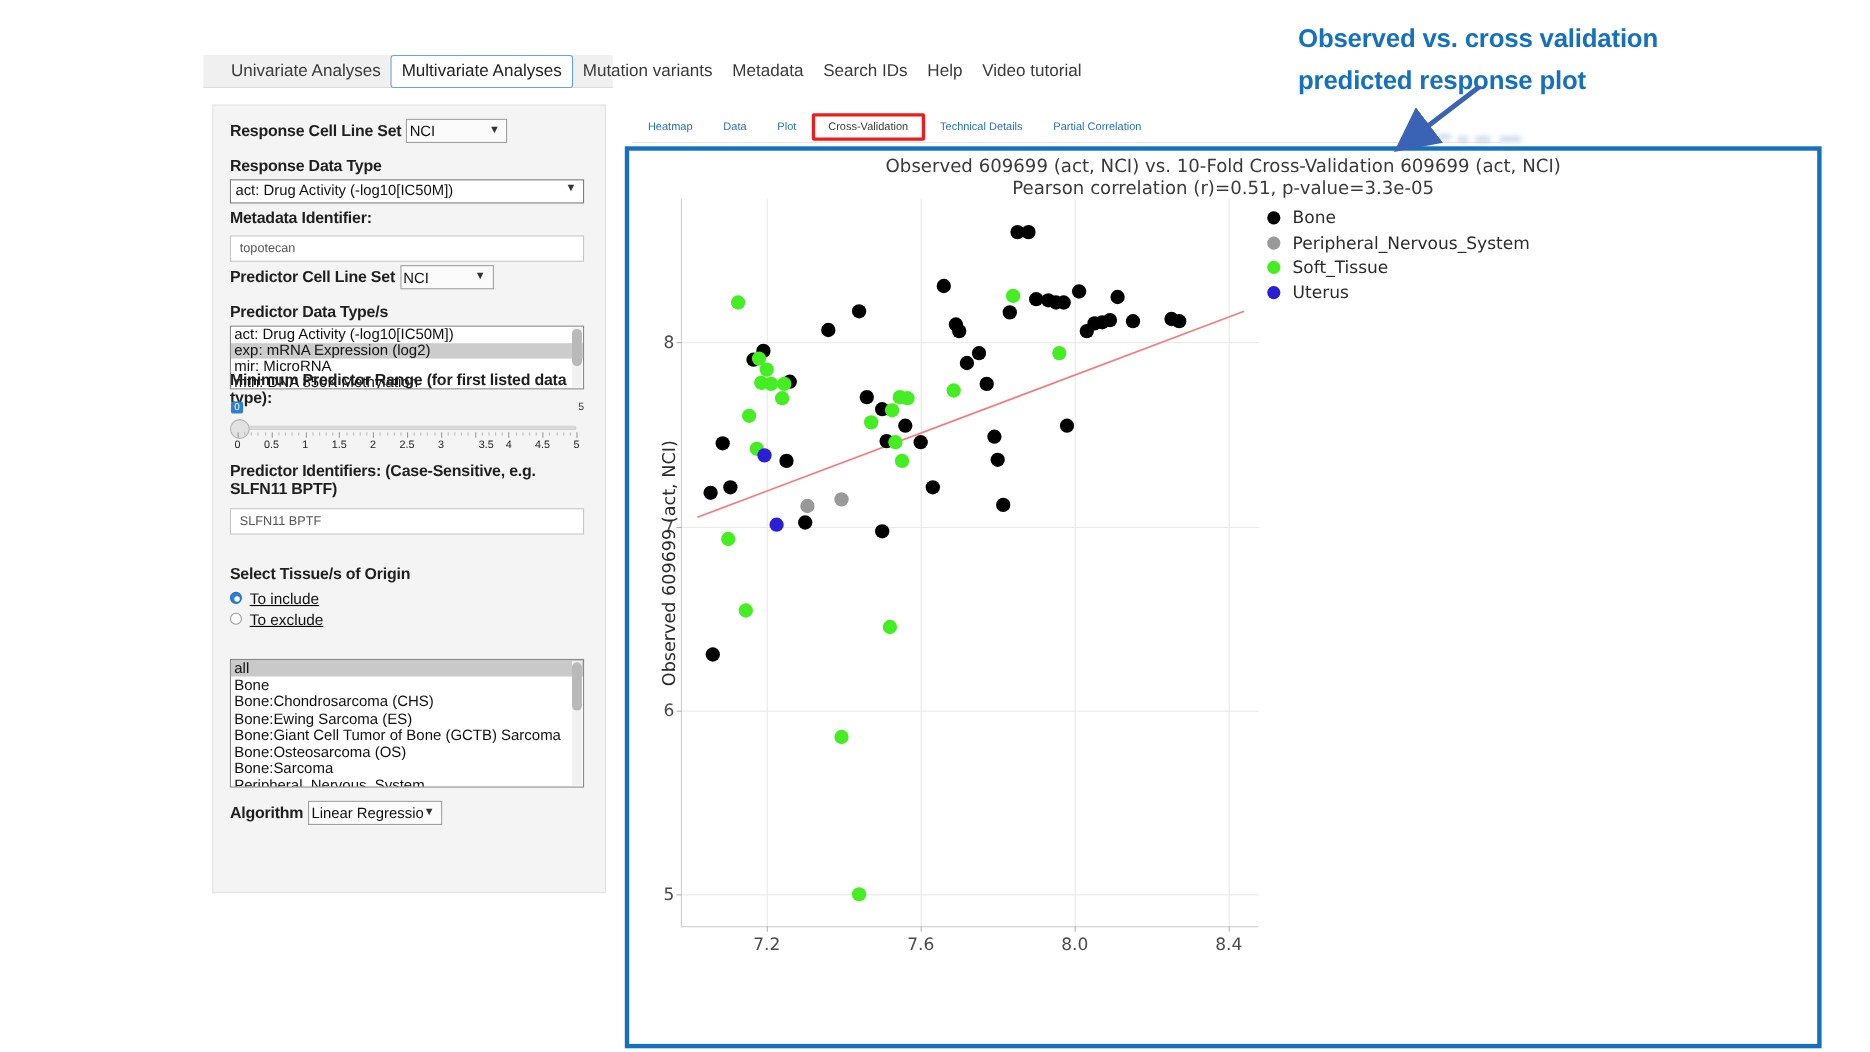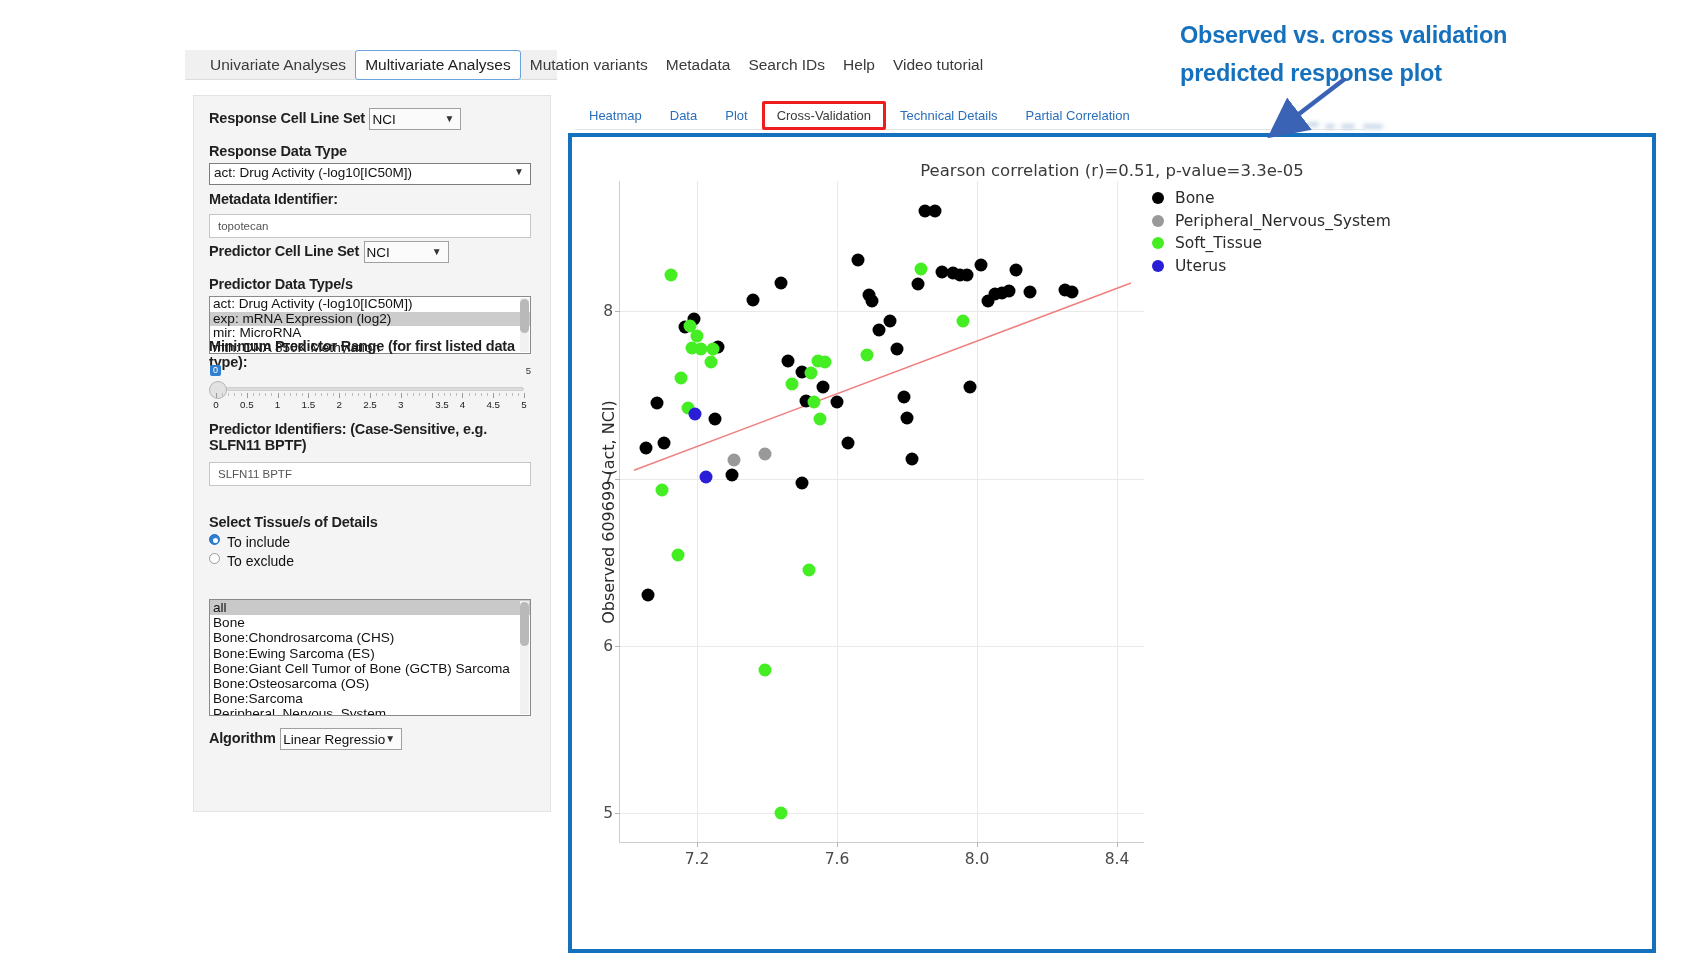--- a/index.html
+++ b/index.html
@@ -99,39 +99,39 @@
   .slider-ticks { position:absolute; left:7px; top:20px; width:308px; height:7px; }
   .slider-ticks i {
     position:absolute; top:0; width:1px; height:5px; background:#9a9a9a;
   }
   .slider-ticks i.minor { height:3px; background:#bdbdbd; }
   .slider-nums { position:absolute; left:0px; top:26px; width:322px; height:14px; }
   .slider-nums span {
     position:absolute; font-size:9.8px; color:#222; transform:translateX(-50%);
   }
 
-  .radio-row { display:flex; gap:7px; height:19px; }
+  .radio-row { display:flex; align-items:center; gap:7px; height:19px;text-decoration:underline; }
   .radio {
     width:11px; height:11px; border-radius:50%; border:1px solid #9a9a9a;
     background:#fff; position:relative; flex:0 0 auto;
   }
   .radio.on { border-color:#1f6fd0; background:#2f7fd1; }
   .radio.on::after {
     content:""; position:absolute; left:3px; top:3px; width:5px; height:5px;
     background:#fff; border-radius:50%;
   }
   .radio-label { font-size:14px; color:#111; }
 
   
   #subtabs {
     position:absolute; left:575px; top:100px; height:30px;
     display:flex; align-items:center;
   }
   .subtab {
-    font-size:13px; color:#2a6fbb; padding:5px 14px; white-space:nowrap;
+    font-size:10px; color:#2a6fbb; padding:5px 14px; white-space:nowrap;
   }
   .subtab.boxed {
     border:3px solid #ee1c1c; border-radius:2px;
     color:#3a3a3a; background:#fff; padding:4px 12px;
   }
   #subtab-underline {
     position:absolute; left:575px; top:129px; width:790px; height:1px;
     background:#e6e6e6;
   }
   #ghost-ctl {
@@ -345,21 +345,21 @@
         </div>
     </div>
   </div>
 
   <div class="grp" style="top:325px; width:322px;">
     <div class="lbl" style="line-height:16px;">Predictor Identifiers: (Case-Sensitive, e.g. SLFN11 BPTF)</div>
     <input class="txtbox" style="margin-top: 9px;" value="SLFN11 BPTF">
   </div>
 
   <div class="grp" style="top:418px;">
-    <div class="lbl">Select Tissue/s of Details</div>
+    <div class="lbl">Select Tissue/s of Origin</div>
     <div class="radio-row" style="margin-top:4px;">
       <span class="radio on"></span>
       <span class="radio-label">To include</span>
     </div>
     <div class="radio-row">
       <span class="radio"></span>
       <span class="radio-label">To exclude</span>
     </div>
   </div>
 
@@ -401,20 +401,21 @@
 <div id="ghost-ctl">
   <div class="g" style="left:0;top:4px;width:16px;"></div>
   <div class="g" style="left:22px;top:2px;width:12px;"></div>
   <div class="g" style="left:40px;top:4px;width:10px;"></div>
   <div class="g" style="left:56px;top:4px;width:14px;"></div>
   <div class="g" style="left:78px;top:4px;width:20px;"></div>
 </div>
 
 <div id="plotbox">
   <div id="plotarea">
+    <div class="ptitle" id="ptitle1">Observed 609699 (act, NCI) vs. 10-Fold Cross-Validation 609699 (act, NCI)</div>
     <div class="ptitle" id="ptitle2">Pearson correlation (r)=0.51, p-value=3.3e-05</div>
 
     <div id="axes">
       <div id="grid">
           <div class="gh" style="top: 631.909px;"></div>
           <div class="gh" style="top: 464.737px;"></div>
           <div class="gh" style="top: 297.566px;"></div>
           <div class="gh" style="top: 130.394px;"></div>
           <div class="gv" style="left: 77px;"></div>
           <div class="gv" style="left: 217px;"></div>

